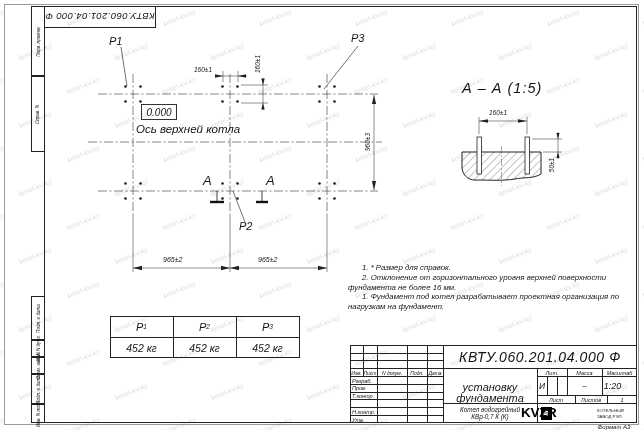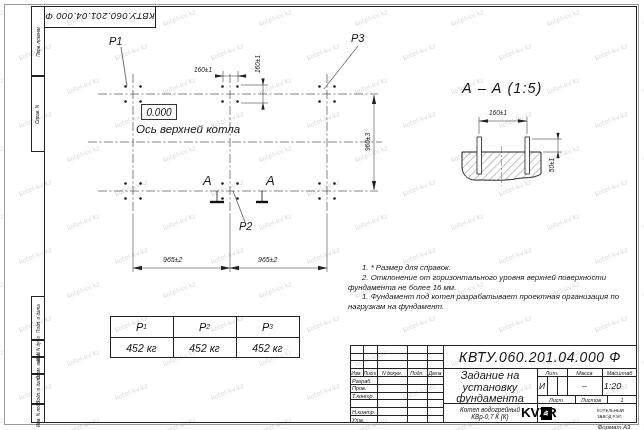--- a/index.html
+++ b/index.html
@@ -345,21 +345,20 @@
     <div class="vl" style="left:567px;top:368px;height:27px;"></div>
     <div class="vl" style="left:602px;top:368px;height:27px;"></div>
     <div class="vl" style="left:547px;top:376px;height:19px;"></div>
     <div class="vl" style="left:557px;top:376px;height:19px;"></div>
     <div class="vl" style="left:575px;top:395px;height:8px;"></div>
     <div class="vl" style="left:607px;top:395px;height:8px;"></div>
   </div>
 
   <div class="t c" style="left:443px;top:347px;width:194px;height:20px;font-size:14px;letter-spacing:.6px;">КВТУ.060.201.04.000  Ф</div>
 
-  <div class="t c" style="left:443px;top:369px;width:94px;height:12px;font-size:11px;">Задание на</div>
   <div class="t c" style="left:443px;top:391.5px;width:94px;height:12px;font-size:11px;">фундамента</div>
   <div class="t c" style="left:443px;top:380.5px;width:94px;height:12px;font-size:11px;">установку</div>
 
   <div class="t c" style="left:443px;top:405.5px;width:94px;height:8px;font-size:6.3px;">Котел водогрейный</div>
   <div class="t c" style="left:443px;top:412.5px;width:94px;height:8px;font-size:6.3px;">КВр-0,7 К (К)</div>
 
   <div class="t c lbl" style="left:349px;top:369.5px;width:15px;height:7px;font-size:5px;">Изм.</div>
   <div class="t c lbl" style="left:363px;top:369.5px;width:14px;height:7px;font-size:5px;">Лист</div>
   <div class="t c lbl" style="left:377px;top:369.5px;width:30px;height:7px;font-size:5px;">N докум.</div>
   <div class="t c lbl" style="left:407px;top:369.5px;width:20px;height:7px;font-size:5px;">Подп.</div>

